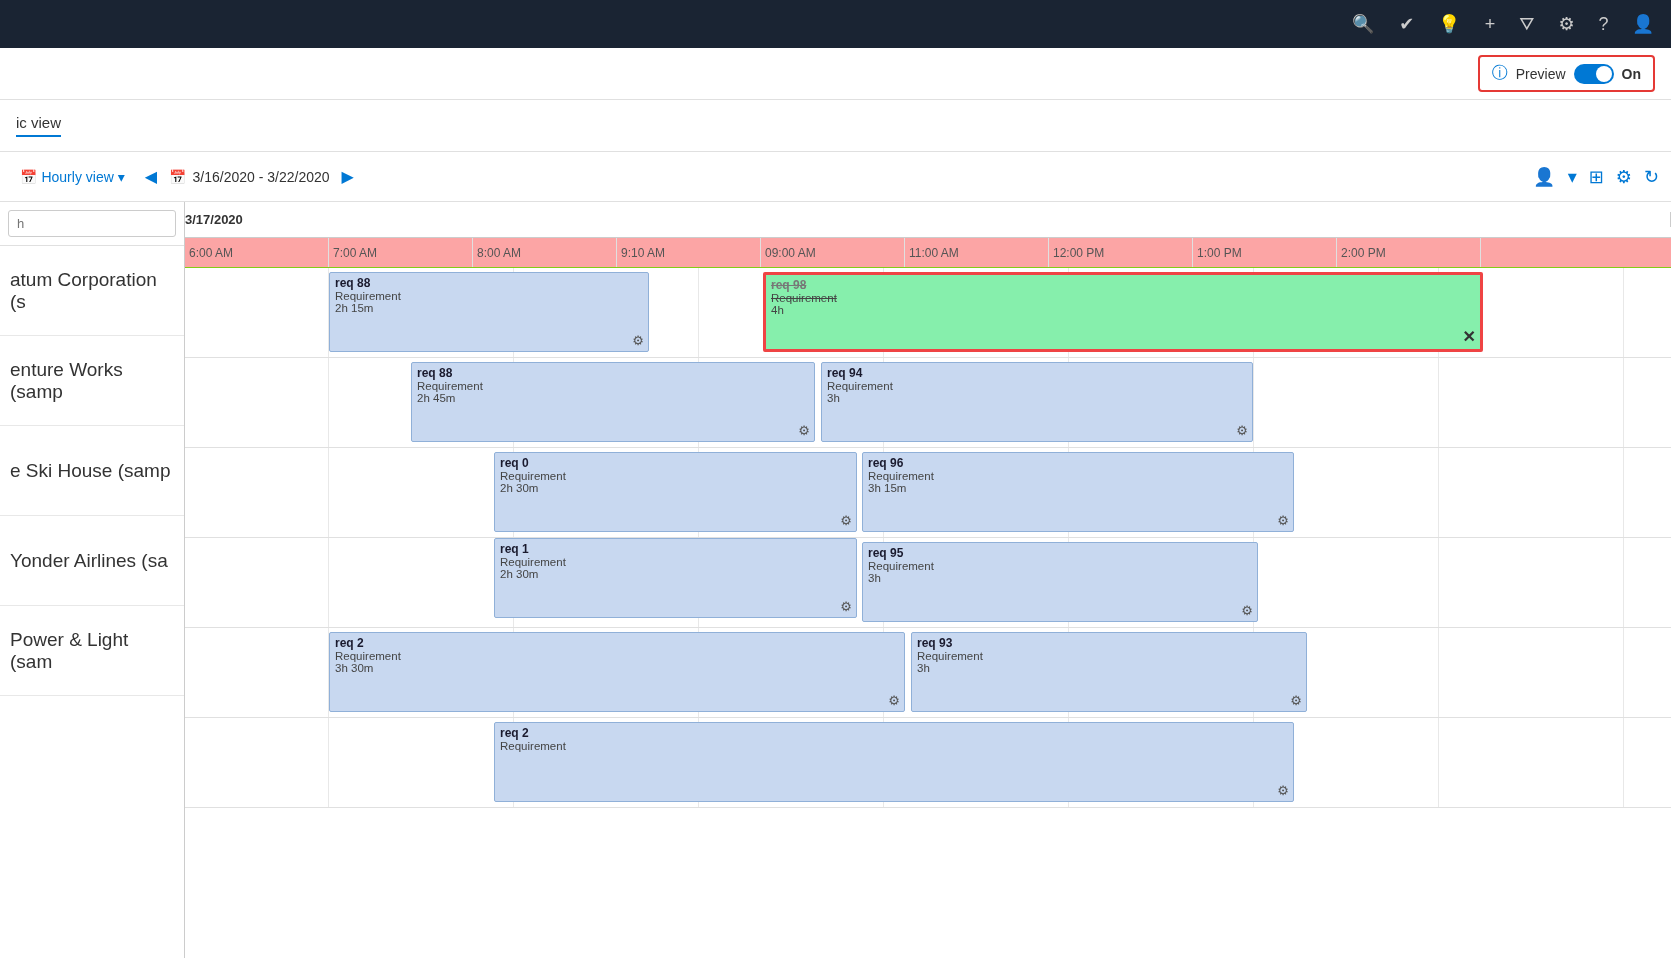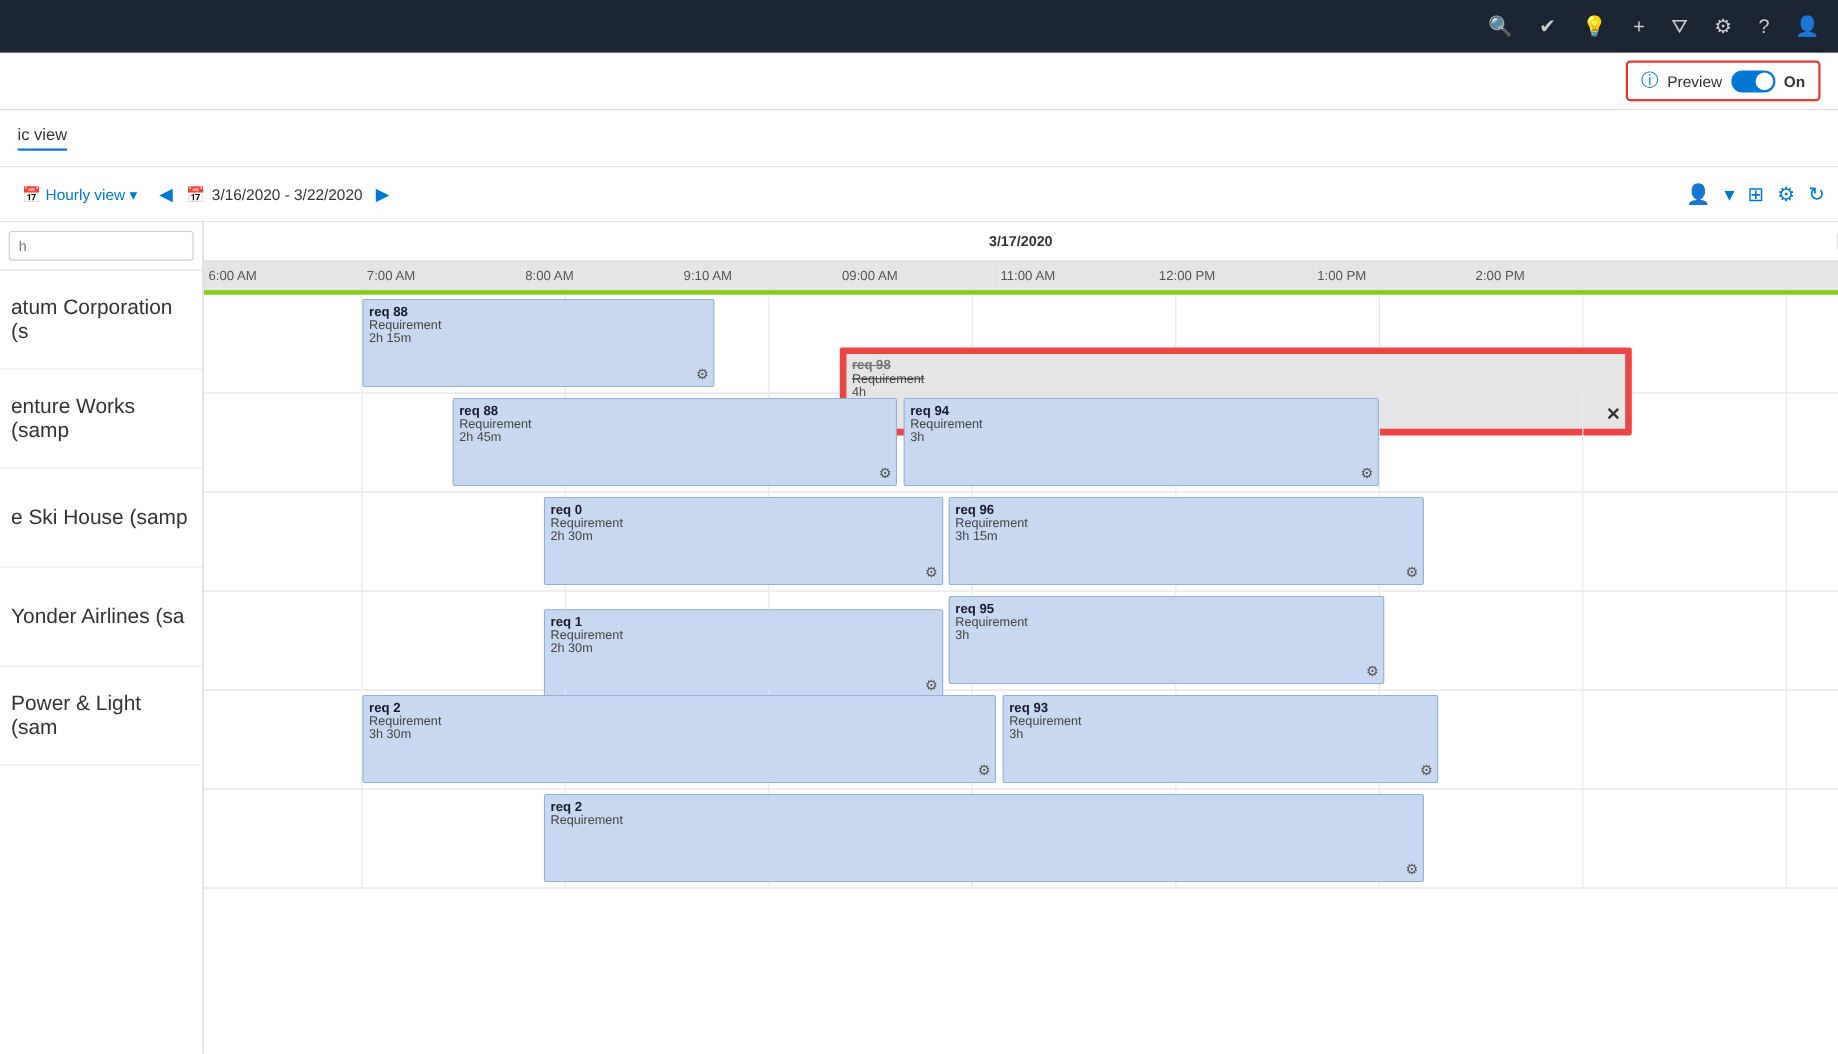--- a/index.html
+++ b/index.html
@@ -196,33 +196,32 @@
       display: flex;
       align-items: center;
       border-bottom: 1px solid #ccc;
       background: #fff;
       position: sticky;
       top: 0;
       z-index: 10;
     }
     .date-header-label {
       flex: 1;
-      text-align: center;
       font-size: 13px;
       font-weight: 600;
       color: #333;
       border-right: 1px solid #ccc;
     }
 
     
     .time-row {
       display: flex;
       height: 30px;
-      border-bottom: 4px solid #84cc16;
-      background: #e5e5e5;
+      border-bottom: 1px solid #84cc16;
+      background: #fca5a5;
       position: sticky;
       top: 36px;
       z-index: 10;
     }
     .time-cell {
       width: 144px;
       flex-shrink: 0;
       border-right: 1px solid #e0e0e0;
       font-size: 12px;
       color: #555;
@@ -253,23 +252,22 @@
       background: #c8d8f0;
       border: 1px solid #90b0d8;
       border-radius: 2px;
       padding: 3px 5px;
       font-size: 11.5px;
       color: #1a1a2e;
       overflow: hidden;
       cursor: pointer;
     }
     .event-block.cancelled {
-      background: #e5e5e5;
-      border: 6px solid #ef4444;
-      margin-top: 44px;
+      background: #86efac;
+      border: 3px solid #ef4444;
     }
     .event-block .event-title {
       font-weight: 600;
       font-size: 12px;
     }
     .event-block .event-type { color: #444; }
     .event-block .event-duration { color: #444; }
     .event-block .event-icon {
       position: absolute;
       bottom: 3px;
@@ -458,21 +456,21 @@
         <div class="resource-row">
           <div class="time-slot"></div>
           <div class="time-slot"></div>
           <div class="time-slot"></div>
           <div class="time-slot"></div>
           <div class="time-slot"></div>
           <div class="time-slot"></div>
           <div class="time-slot"></div>
           <div class="time-slot"></div>
           <div class="time-slot"></div>
-          <div class="event-block" style="left: 309px; width: 363px; top: 16px; height: 80px;">
+          <div class="event-block" style="left: 309px; width: 363px; top: 0; height: 80px;">
             <div class="event-title">req 1</div>
             <div class="event-type">Requirement</div>
             <div class="event-duration">2h 30m</div>
             <span class="event-icon">⚙</span>
           </div>
           <div class="event-block" style="left: 677px; width: 396px; top: 4px; height: 80px;">
             <div class="event-title">req 95</div>
             <div class="event-type">Requirement</div>
             <div class="event-duration">3h</div>
             <span class="event-icon">⚙</span>

